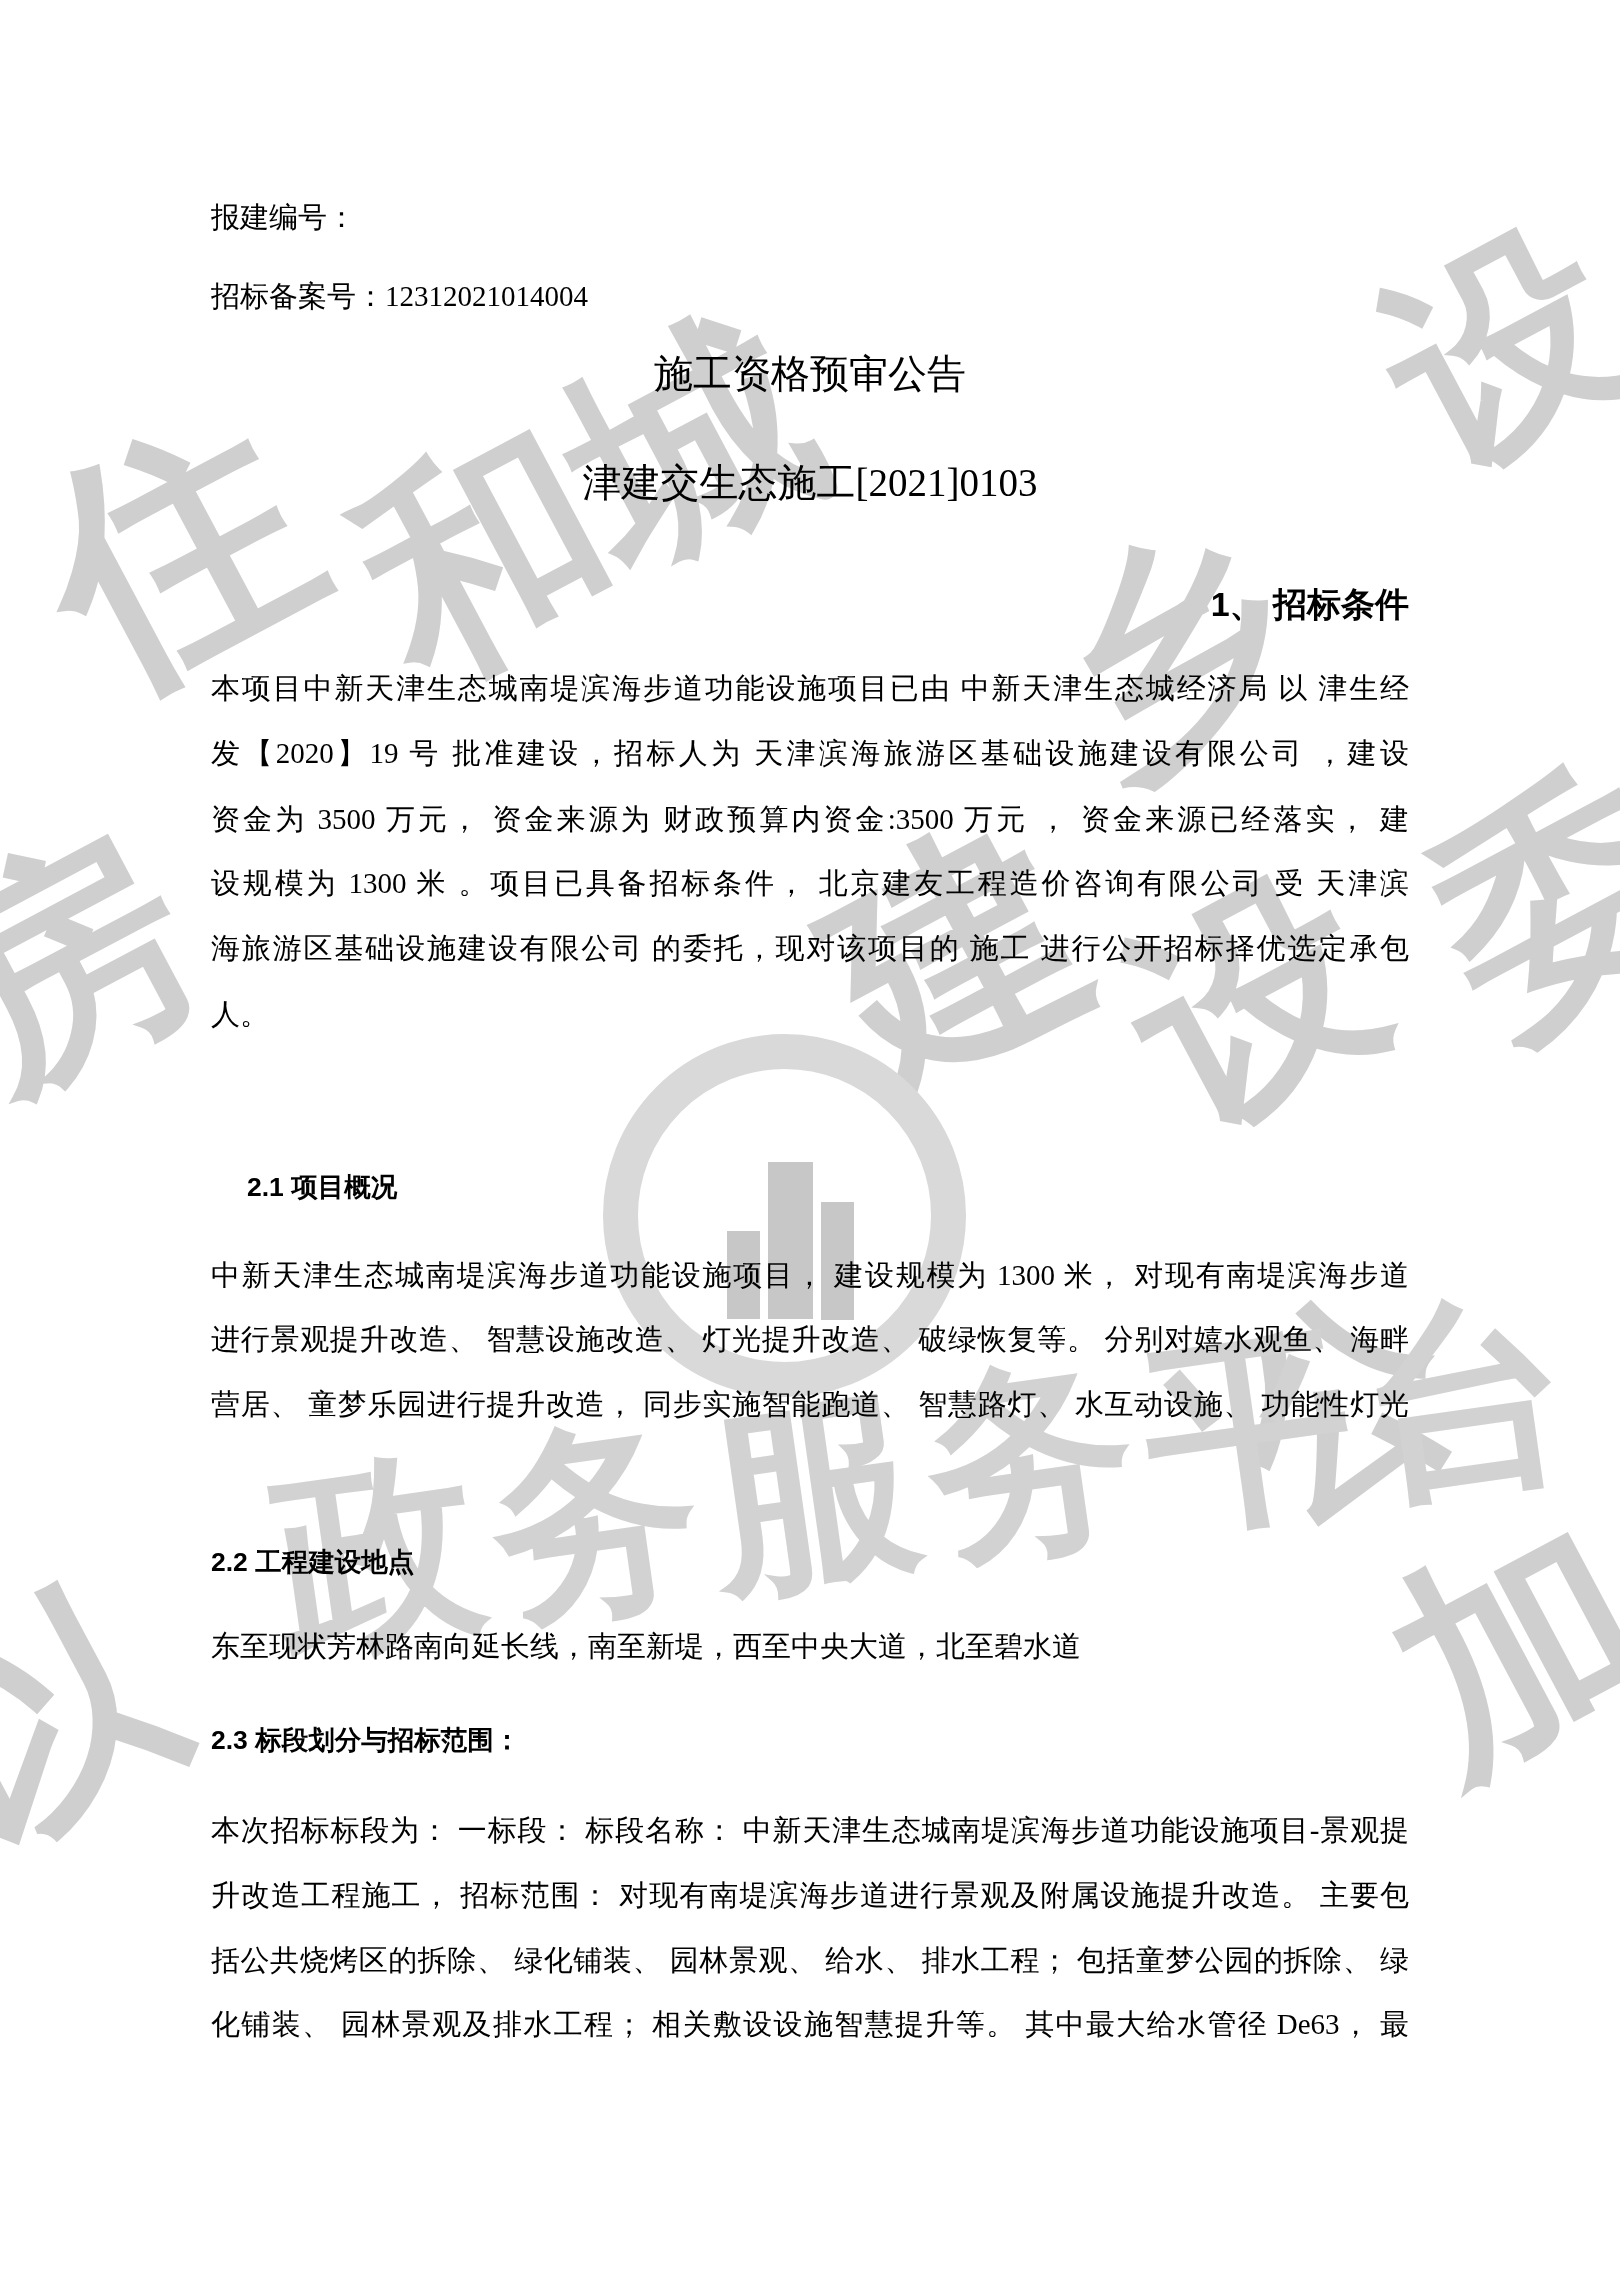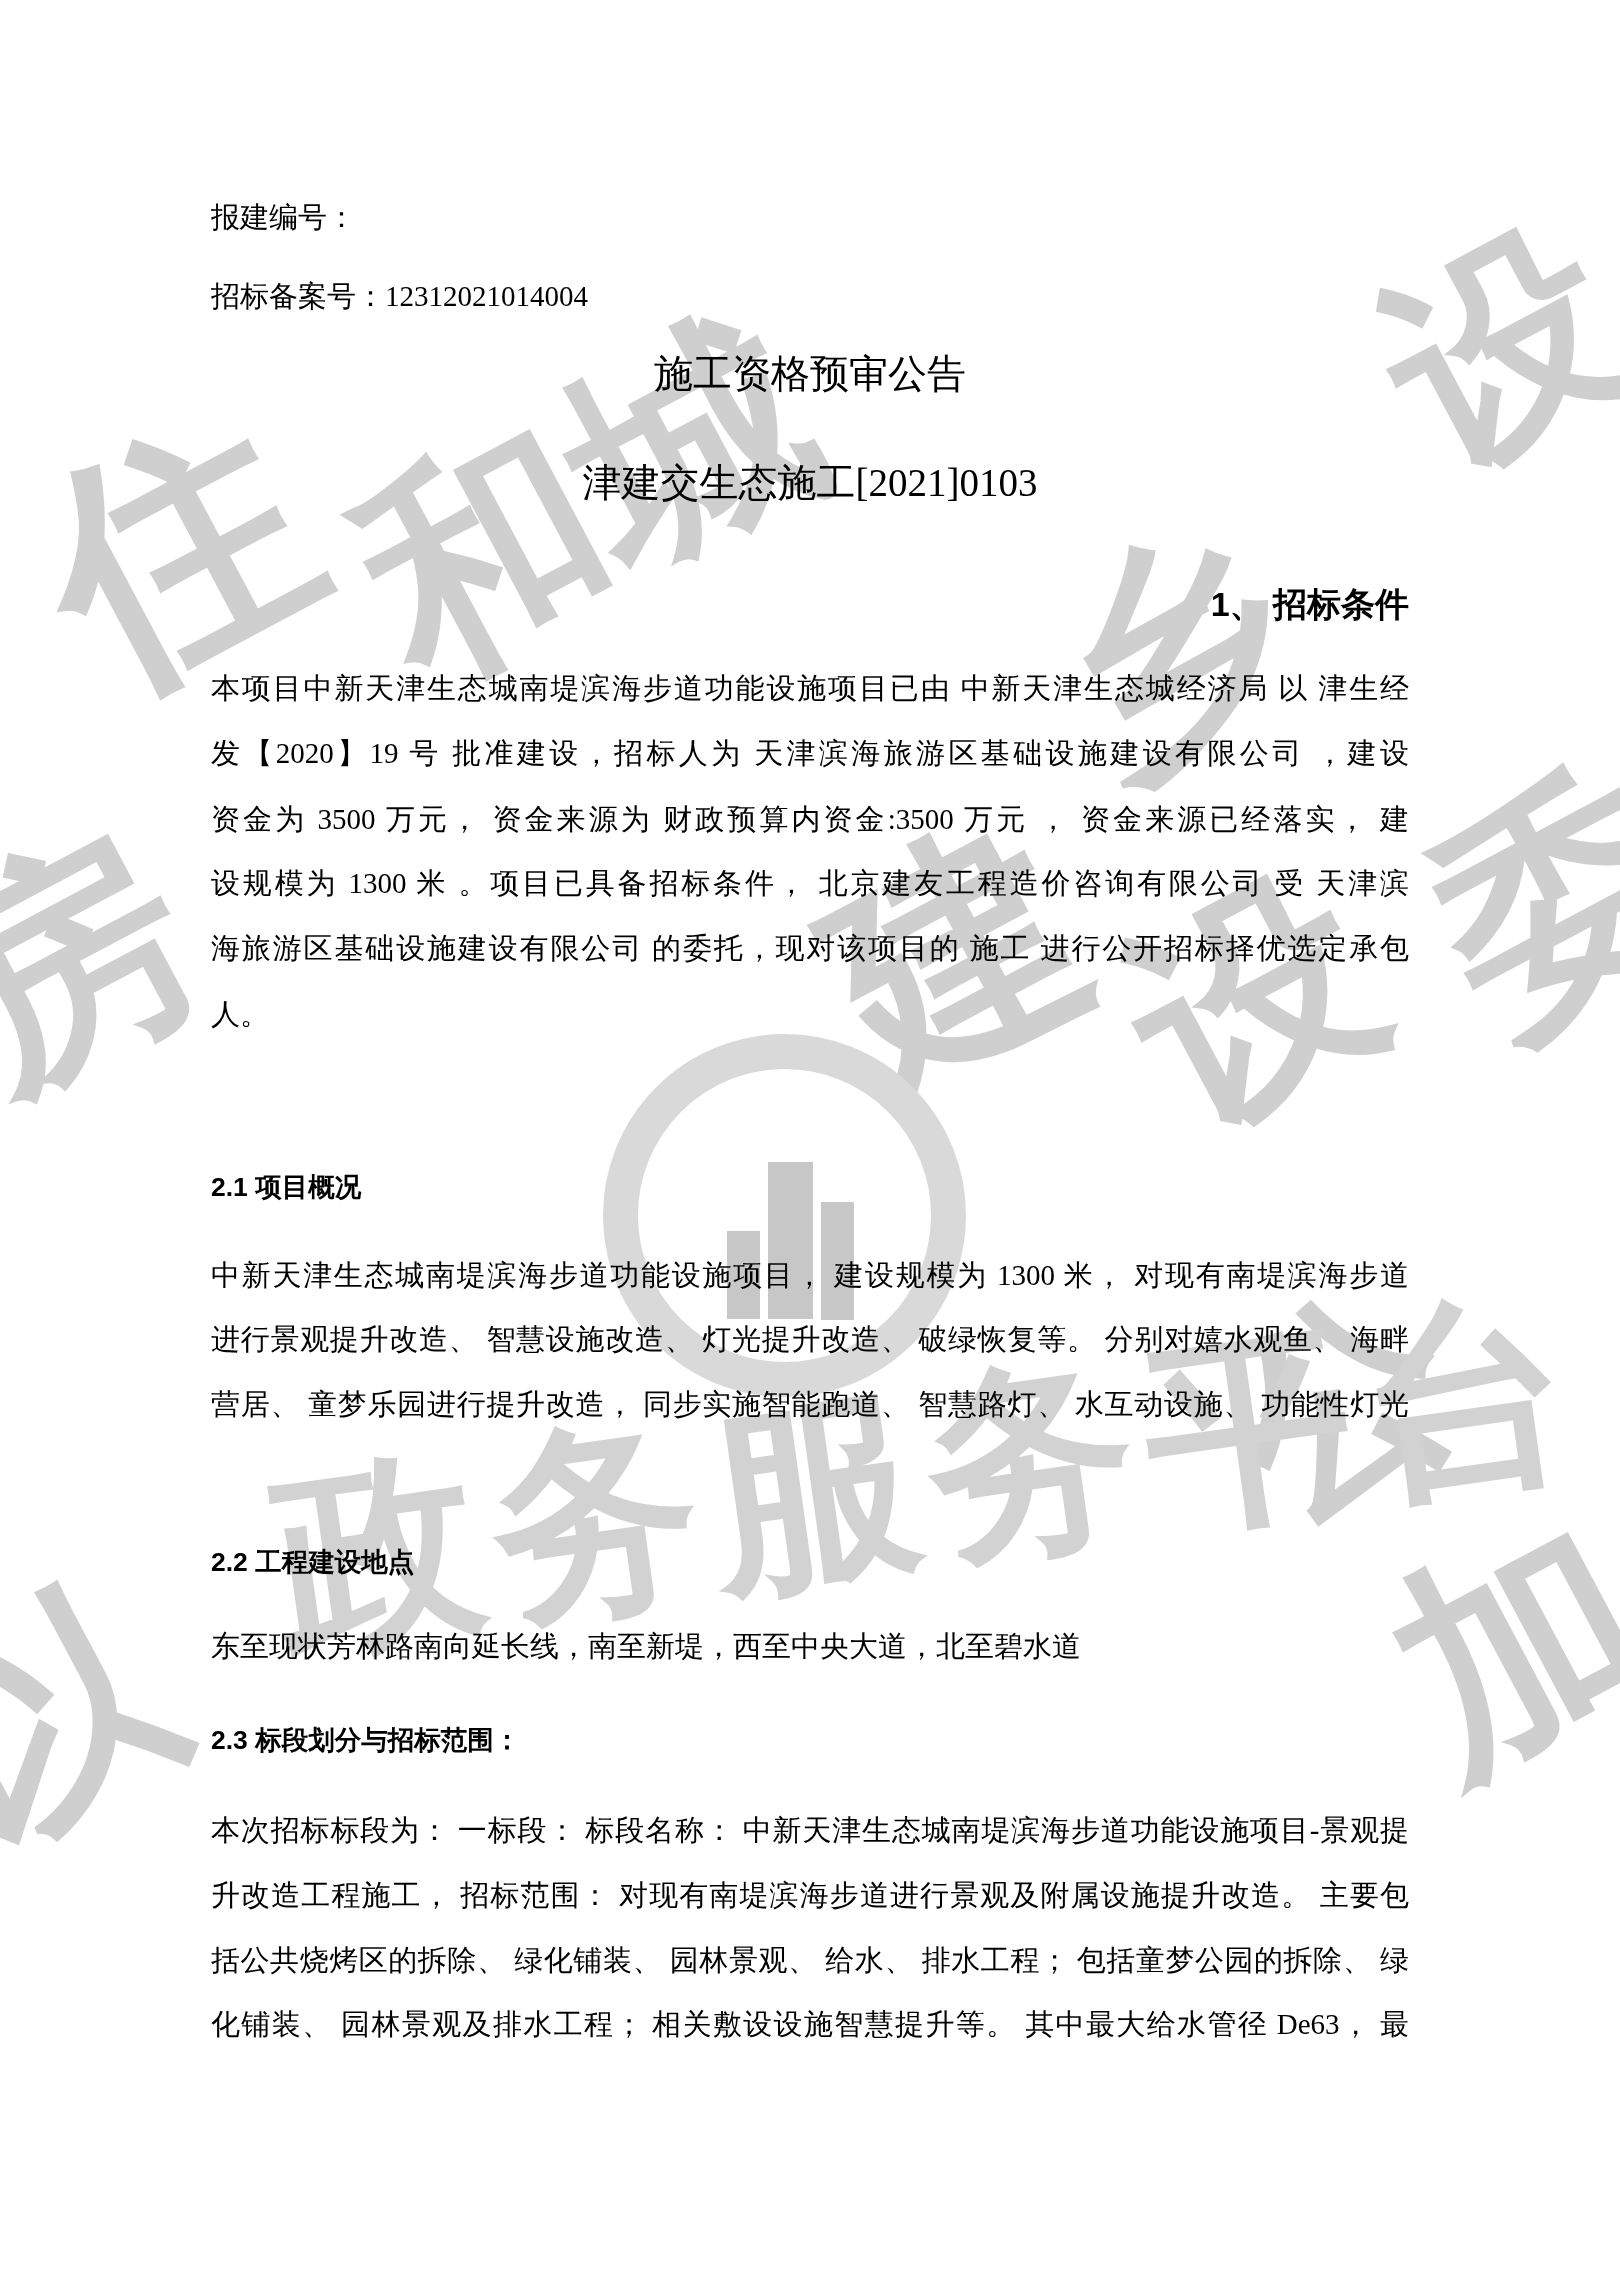--- a/index.html
+++ b/index.html
@@ -80,21 +80,21 @@
     <div class="line h-lg" style="top:582px;">1、 招标条件</div>
 
     <div class="line jl" style="top:669px;">本项目中新天津生态城南堤滨海步道功能设施项目已由 中新天津生态城经济局 以 津生经</div>
     <div class="line jl" style="top:734px;">发【2020】19 号 批准建设，招标人为 天津滨海旅游区基础设施建设有限公司 ，建设</div>
     <div class="line jl" style="top:800px;">资金为 3500 万元， 资金来源为 财政预算内资金:3500 万元 ， 资金来源已经落实， 建</div>
     <div class="line jl" style="top:864px;">设规模为 1300 米 。项目已具备招标条件， 北京建友工程造价咨询有限公司 受 天津滨</div>
     <div class="line jl" style="top:929px;">海旅游区基础设施建设有限公司 的委托，现对该项目的 施工 进行公开招标择优选定承包</div>
     <div class="line" style="top:995px;">人。</div>
 
 
-    <div class="line h-sm" style="top:1170px;">2.1 项目概况</div>
+    <div class="line h-sm" style="top:1170px;margin-left:36px;">2.1 项目概况</div>
     <div class="line jl" style="top:1256px;">中新天津生态城南堤滨海步道功能设施项目， 建设规模为 1300 米， 对现有南堤滨海步道</div>
     <div class="line jl" style="top:1320px;">进行景观提升改造、 智慧设施改造、 灯光提升改造、 破绿恢复等。 分别对嬉水观鱼、 海畔</div>
     <div class="line jl" style="top:1385px;">营居、 童梦乐园进行提升改造， 同步实施智能跑道、 智慧路灯、 水互动设施、 功能性灯光</div>
 
     <div class="line h-sm" style="top:1545px;">2.2 工程建设地点</div>
     <div class="line" style="top:1627px;">东至现状芳林路南向延长线，南至新堤，西至中央大道，北至碧水道</div>
 
     <div class="line h-sm" style="top:1723px;">2.3 标段划分与招标范围：</div>
     <div class="line jl" style="top:1811px;">本次招标标段为： 一标段： 标段名称： 中新天津生态城南堤滨海步道功能设施项目-景观提</div>
     <div class="line jl" style="top:1876px;">升改造工程施工， 招标范围： 对现有南堤滨海步道进行景观及附属设施提升改造。 主要包</div>

